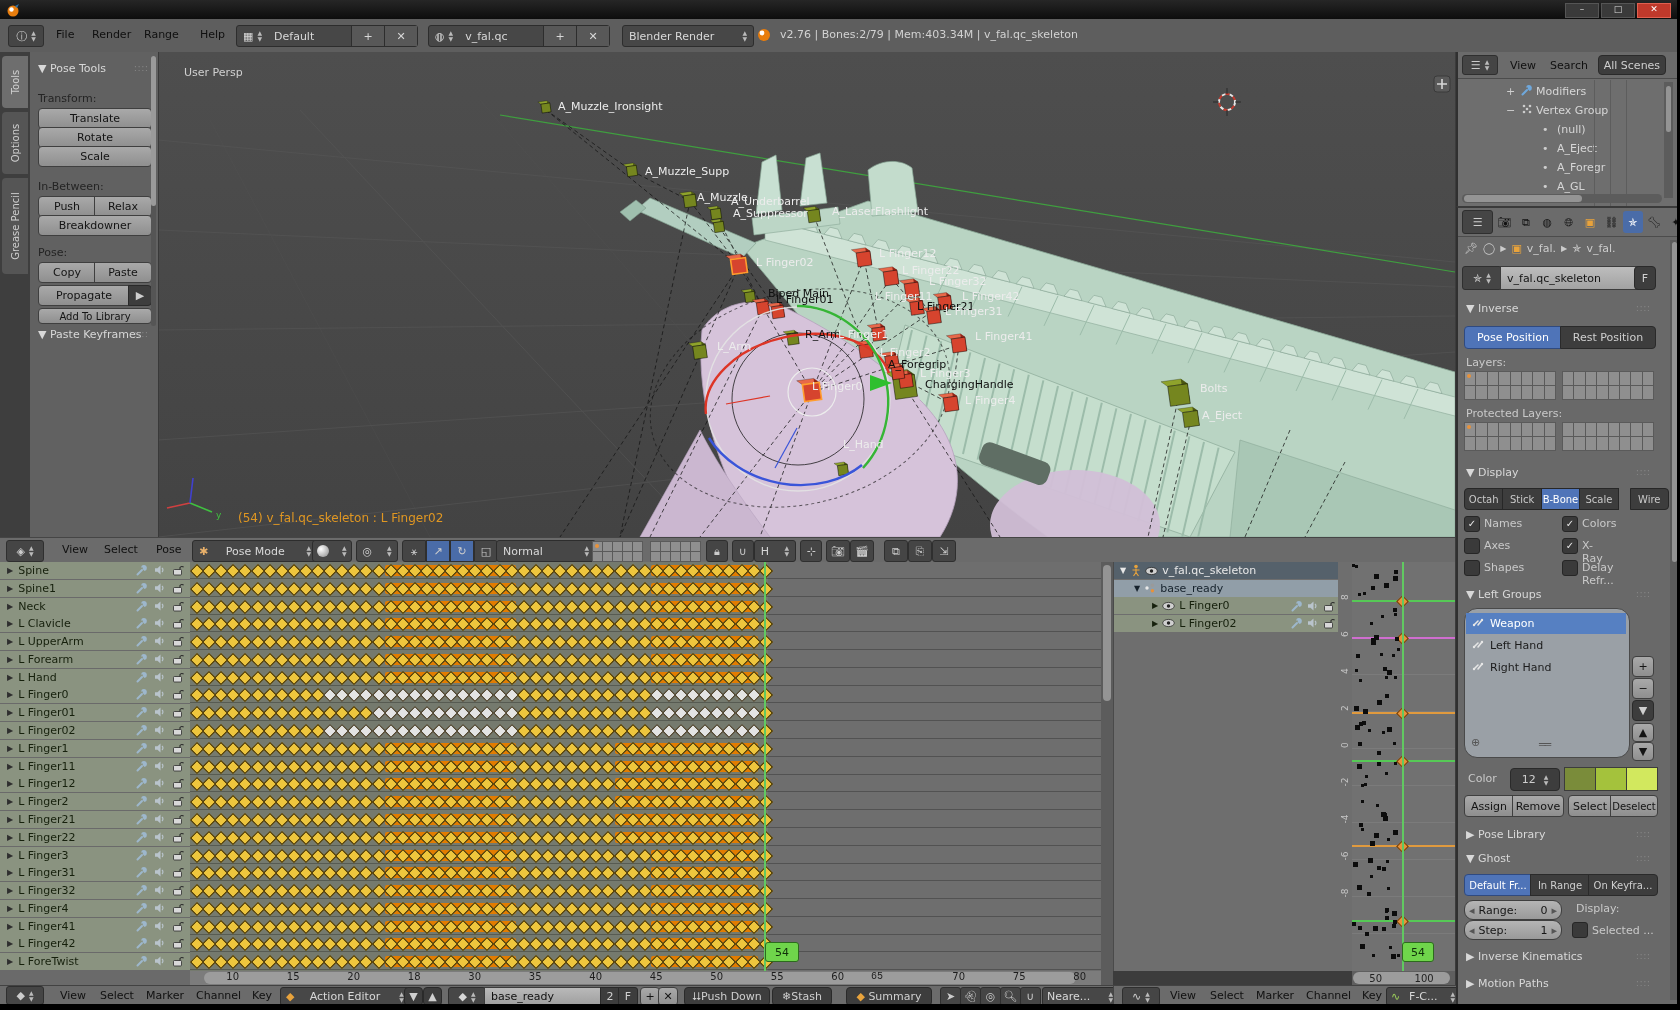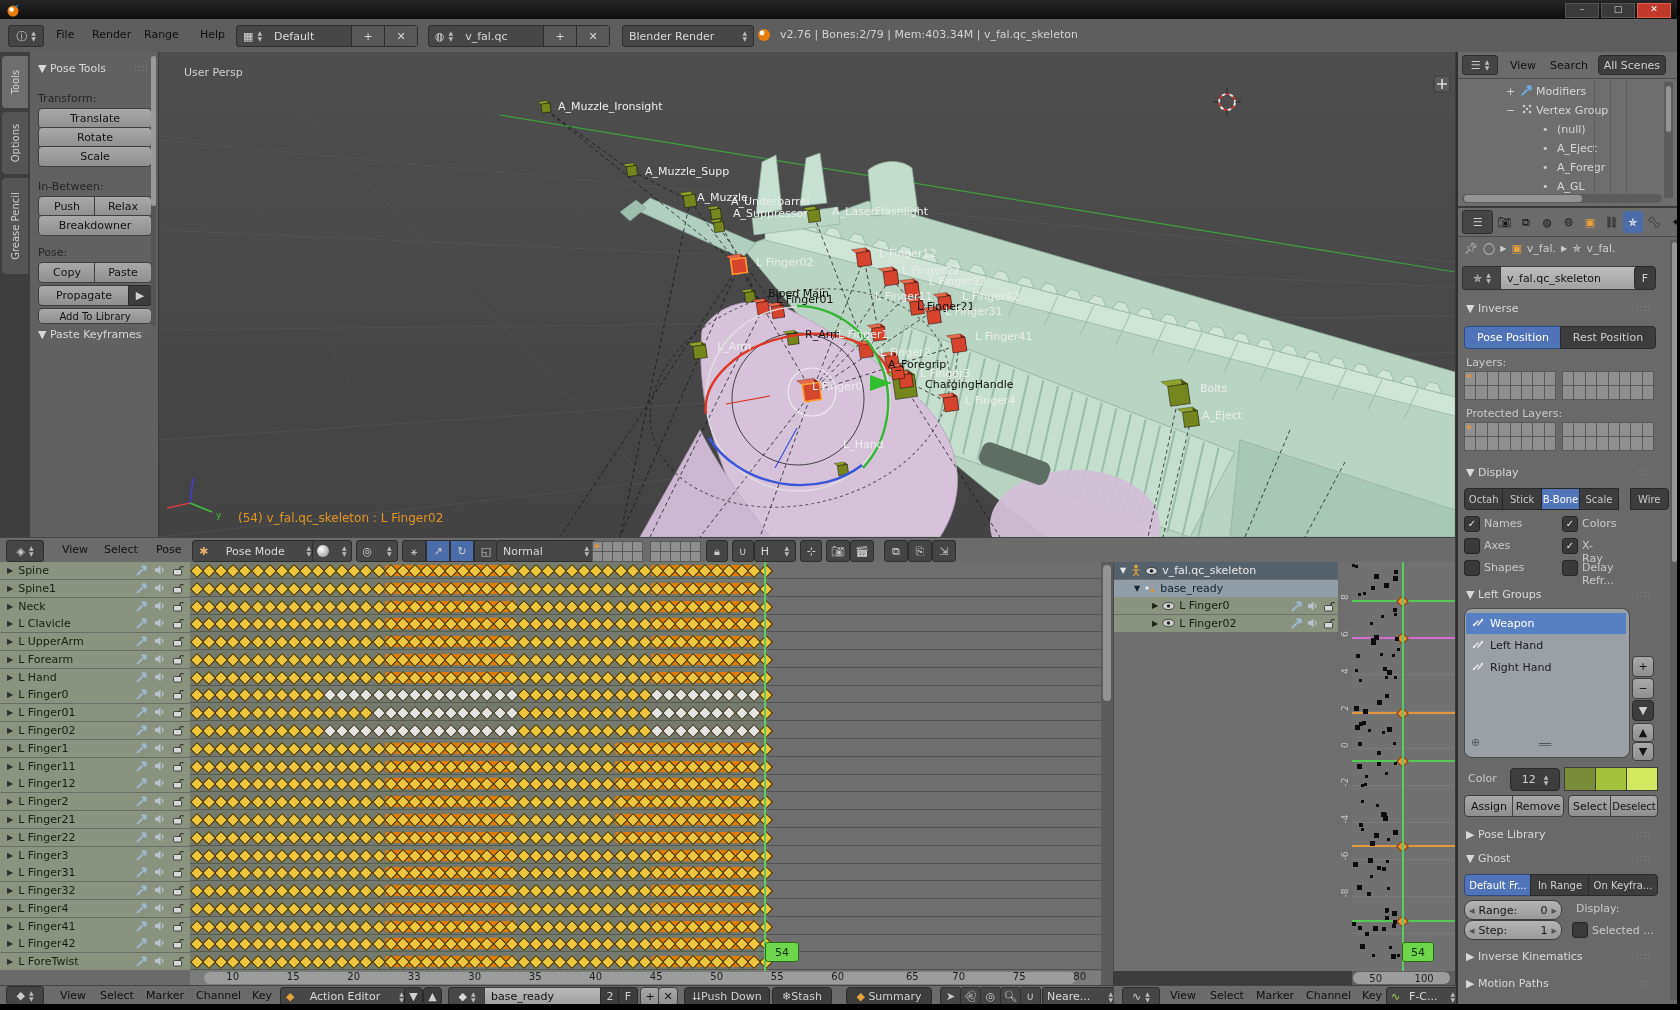--- a/index.html
+++ b/index.html
@@ -83,21 +83,21 @@
           display:flex;align-items:center;}
   .out-row{position:absolute;left:0;width:200px;height:19px;display:flex;align-items:center;color:#d6d6d6;}
   #props{left:1456px;top:206px;width:224px;height:798px;background:#696969;border-left:2px solid #303030;
          border-top:2px solid #3a3a3a;}
   .ptab{width:21px;height:22px;display:flex;align-items:center;justify-content:center;border-radius:3px;}
   .laycell{position:absolute;background:#8f8f8f;border:1px solid #5a5a5a;}
   .seg5{position:absolute;height:20px;background:#3d3d3d;border:1px solid #272727;color:#c9c9c9;
         display:flex;align-items:center;justify-content:center;font-size:10px;}
   .spin{background:linear-gradient(#b5b5b5,#9a9a9a);border:1px solid #3f3f3f;border-radius:9px;
         color:#161616;display:flex;align-items:center;font-size:11px;}
-  .listbox{background:#9aa0a6;border:1px solid #4a4a4a;border-radius:8px;text-align:center;}
+  .listbox{background:#9aa0a6;border:1px solid #4a4a4a;border-radius:13px;text-align:center;}
   .bg-row{position:absolute;left:1px;width:160px;height:21px;display:flex;align-items:center;color:#1c1c1c;}
   .swatch{position:absolute;top:0;height:22px;border:1px solid #3c3c3c;}
 </style>
 </head>
 <body>
 
 <div id="app" class="nosel">
 
   <div id="titlebar" class="abs">
     <svg class="abs" style="left:6px;top:3px" width="14" height="14">
@@ -2238,29 +2238,29 @@
       </div>
     </div>
   <div id="cfl-dope" class="abs"></div>
   <div class="abs cfbadge" style="left:765px;top:942px;width:32px;height:18px">54</div>
   <div id="chruler" class="abs"></div>
   <div id="ruler" class="abs">
     <div id="rulerpill"></div>
   <span class="tick" style="left: 36.3px;">10</span>
       <span class="tick" style="left: 96.8px;">15</span>
       <span class="tick" style="left: 157.3px;">20</span>
-      <span class="tick" style="left: 217.8px;">33</span>
+      <span class="tick" style="left: 217.8px;">18</span>
       <span class="tick" style="left: 278.3px;">30</span>
       <span class="tick" style="left: 338.8px;">35</span>
       <span class="tick" style="left: 399.3px;">40</span>
       <span class="tick" style="left: 459.8px;">45</span>
       <span class="tick" style="left: 520.3px;">50</span>
       <span class="tick" style="left: 580.8px;">55</span>
       <span class="tick" style="left: 641.3px;">60</span>
-      <span class="tick" style="left: 716px;">65</span>
+      <span class="tick" style="left: 681px; font-family: Liberation Mono, monospace;">65</span>
       <span class="tick" style="left: 762.3px;">70</span>
       <span class="tick" style="left: 822.8px;">75</span>
       <span class="tick" style="left: 883.3px;">80</span>
     </div>
   <div class="abs vscroll" style="left:1101px;top:562px;width:12px;height:423px">
     <i style="top:3px;height:136px"></i>
   </div>
 
   <div id="treebox" class="abs">
       <div class="tree-row" style="top: 0px; background: rgb(85, 97, 107); color: rgb(232, 232, 232);">

